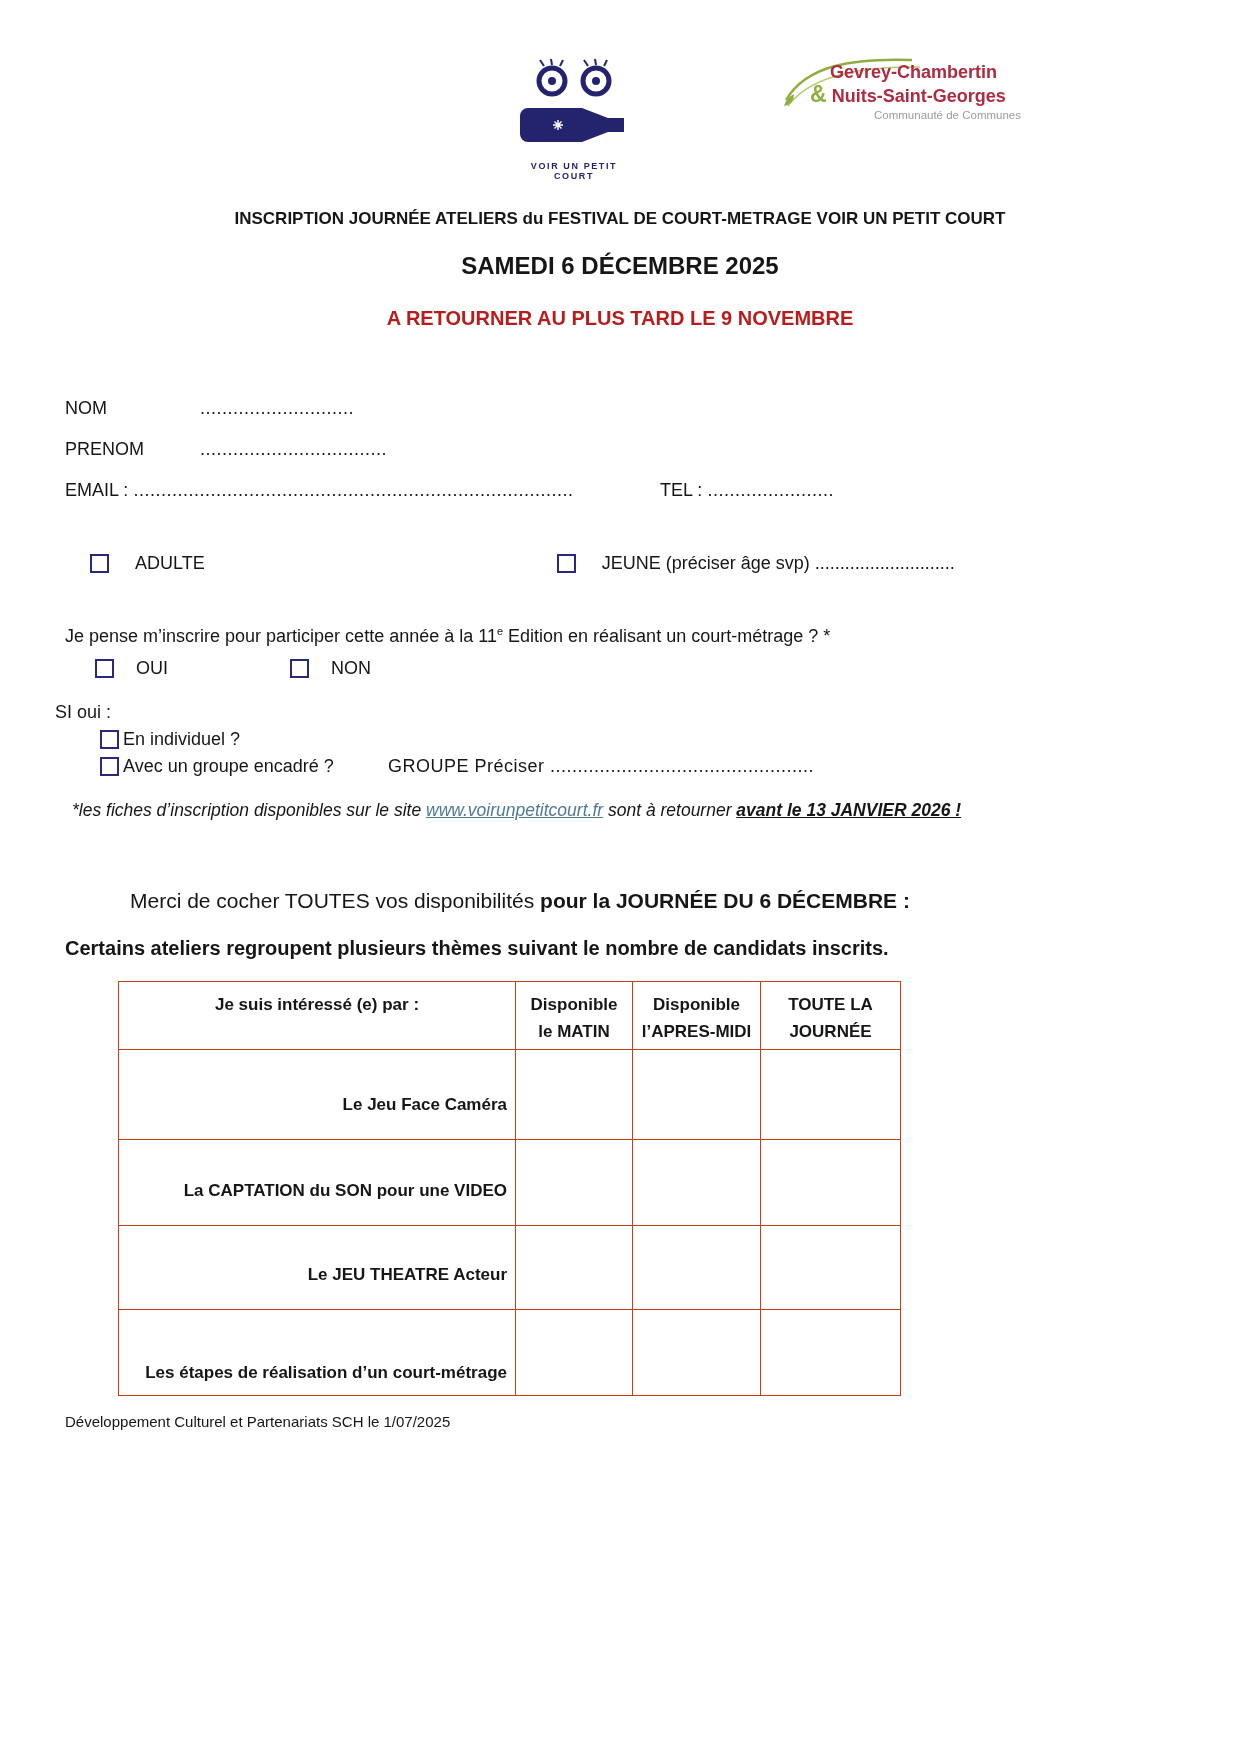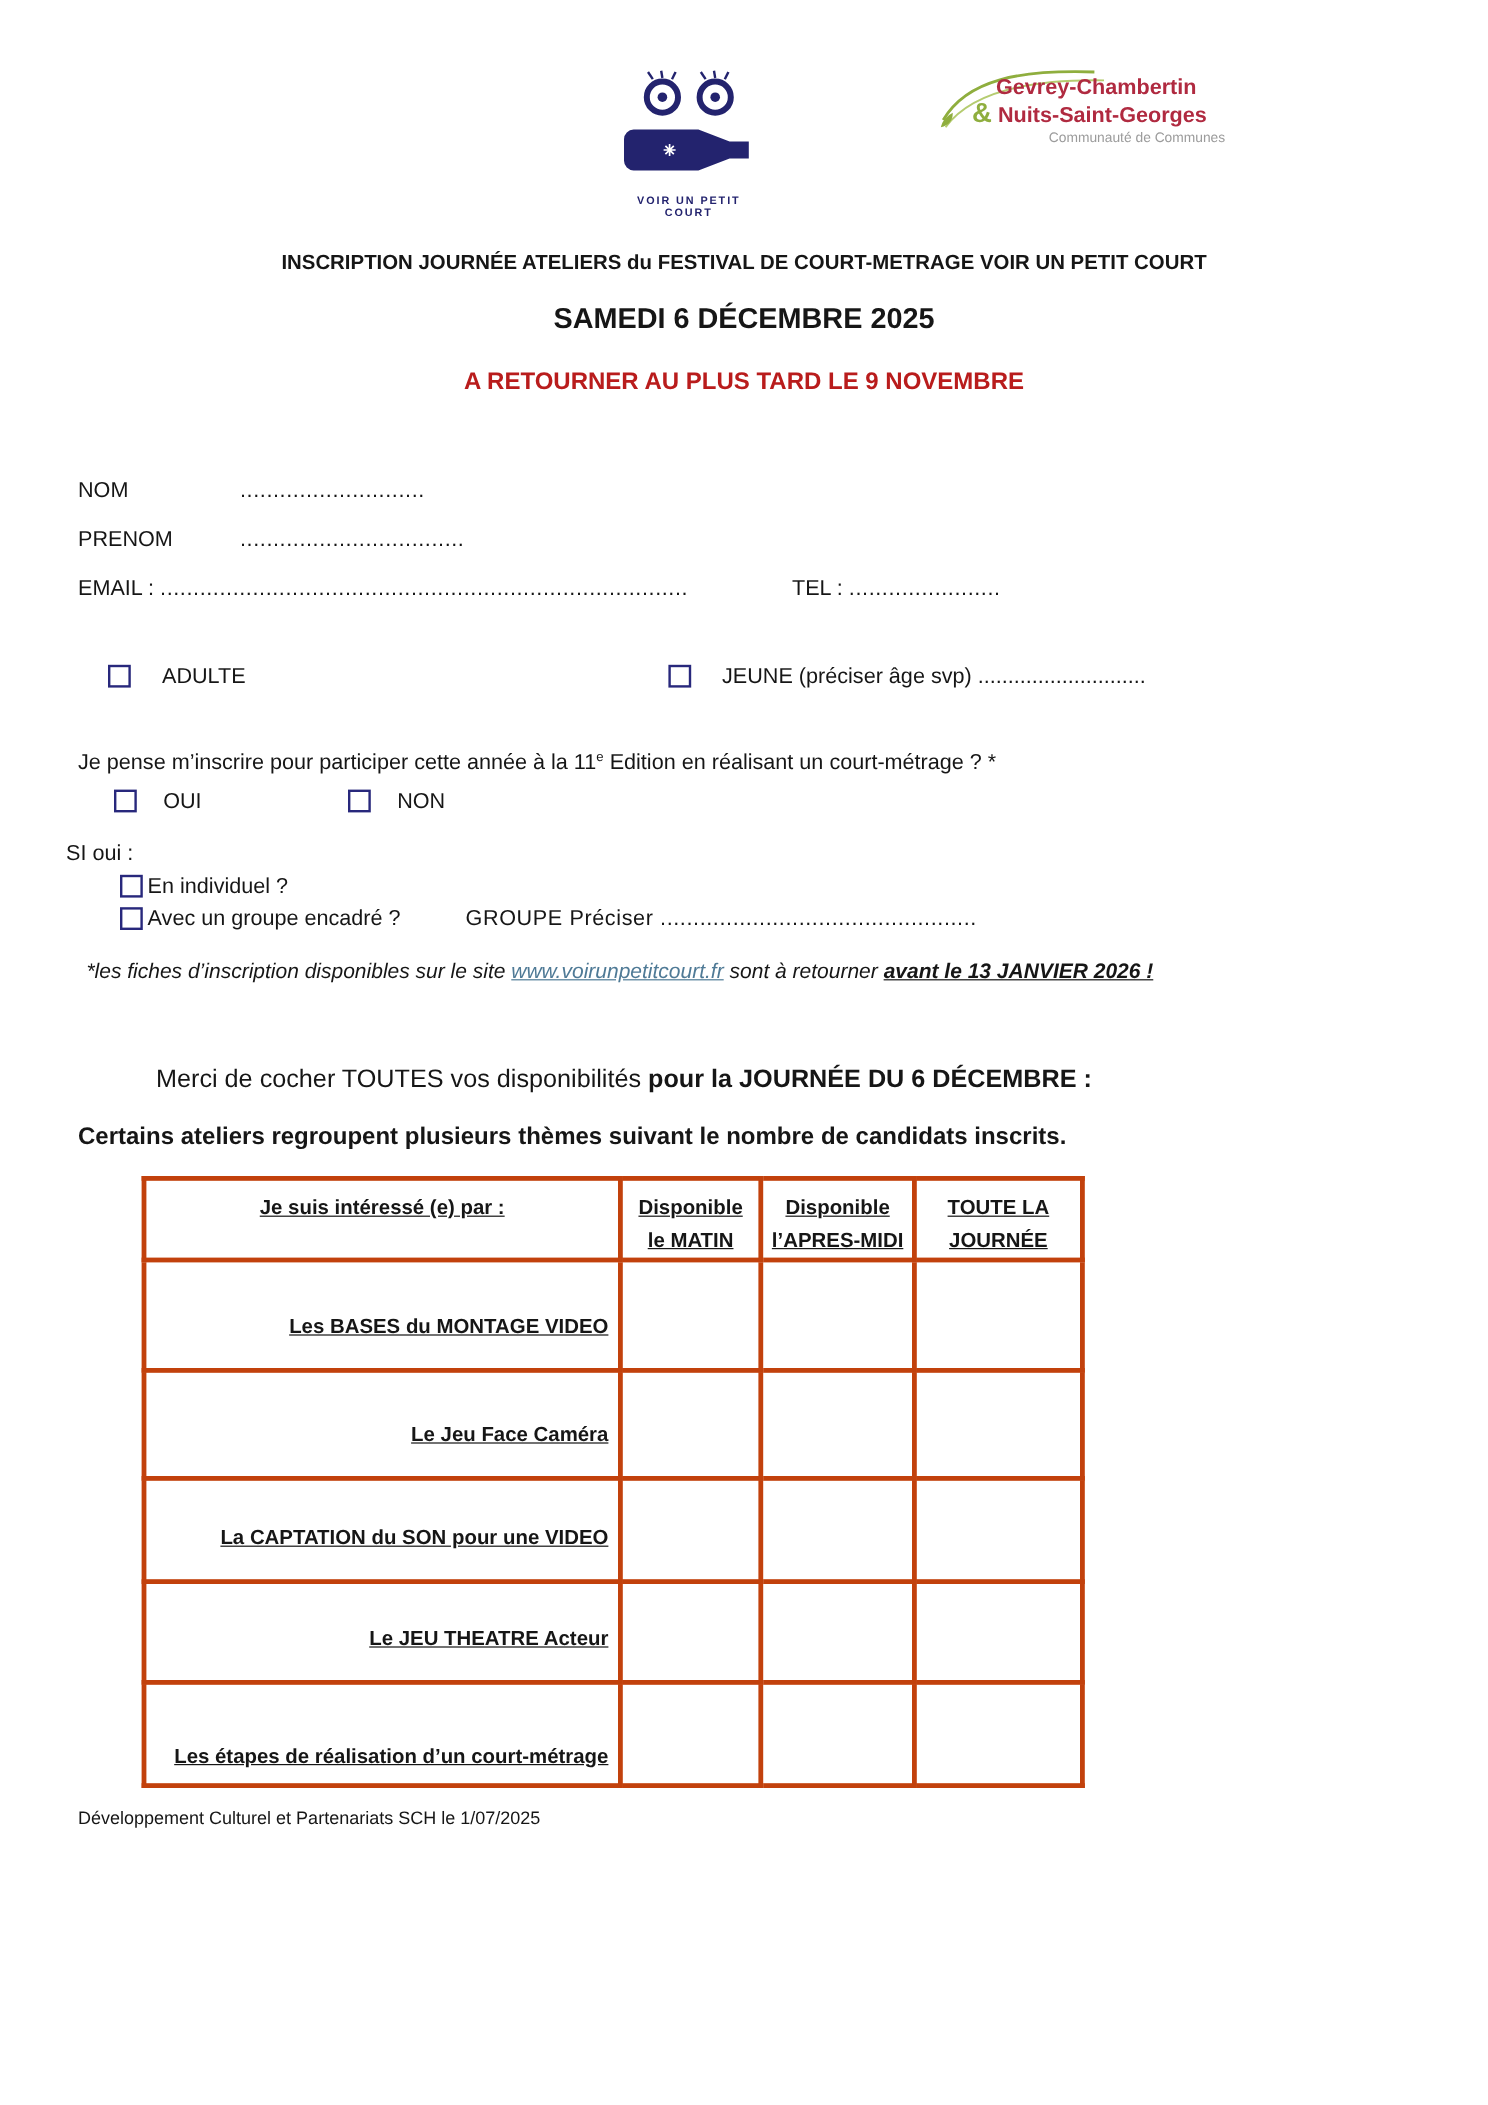--- a/index.html
+++ b/index.html
@@ -46,21 +46,21 @@
   .opt-ind{gap:4px;}
   .groupe-label{width:265px;flex:none;}
   .note{margin-left:72px;margin-top:22px;font-size:17.5px;font-style:italic;line-height:22px;}
   .note-link{color:#4f7a96;text-decoration:underline;cursor:pointer;}
   .note-bold{font-weight:bold;text-decoration:underline;}
   
   .avail-intro{margin-left:130px;margin-top:66px;font-size:21px;line-height:27px;}
   .avail-intro .b{font-weight:bold;}
   .avail-note{margin-left:65px;margin-top:16px;font-size:20px;font-weight:bold;line-height:37px;width:950px;}
   table.avail{border-collapse:collapse;table-layout:fixed;margin:14px 0 0 118px;}
-  .avail td,.avail th{border:4px solid #c2410c;box-sizing:border-box;text-decoration:underline;}
+  .avail td,.avail th{border:1px solid #c2410c;box-sizing:border-box;}
   .avail th{font-size:17px;font-weight:bold;text-align:center;vertical-align:top;
             padding-top:9px;white-space:pre-line;line-height:27px;height:68px;}
   .avail td.rowlabel{text-align:right;vertical-align:bottom;font-weight:bold;font-size:17px;
             padding:0 8px 20px 12px;line-height:28px;}
   .avail tr.r5 td.rowlabel{padding-bottom:8px;}
   .avail td.cell{background:#fff;}
   .footer{margin:16px 0 0 65px;font-size:15px;line-height:19px;}
 </style>
 </head>
 <body>
@@ -176,26 +176,20 @@
     <tbody>
         <tr>
       <th>Je suis intéressé (e) par :</th>
       <th>Disponible
 le MATIN</th>
       <th>Disponible
 l’APRES-MIDI</th>
       <th>TOUTE LA
 JOURNÉE</th>
     </tr>
-    <tr style="height:92px">
-      <td class="rowlabel">Les BASES du MONTAGE VIDEO</td>
-      <td class="cell"></td>
-      <td class="cell"></td>
-      <td class="cell"></td>
-    </tr>
     <tr style="height:90px">
       <td class="rowlabel">Le Jeu Face Caméra</td>
       <td class="cell"></td>
       <td class="cell"></td>
       <td class="cell"></td>
     </tr>
     <tr style="height:86px">
       <td class="rowlabel">La CAPTATION du SON pour une VIDEO</td>
       <td class="cell"></td>
       <td class="cell"></td>

